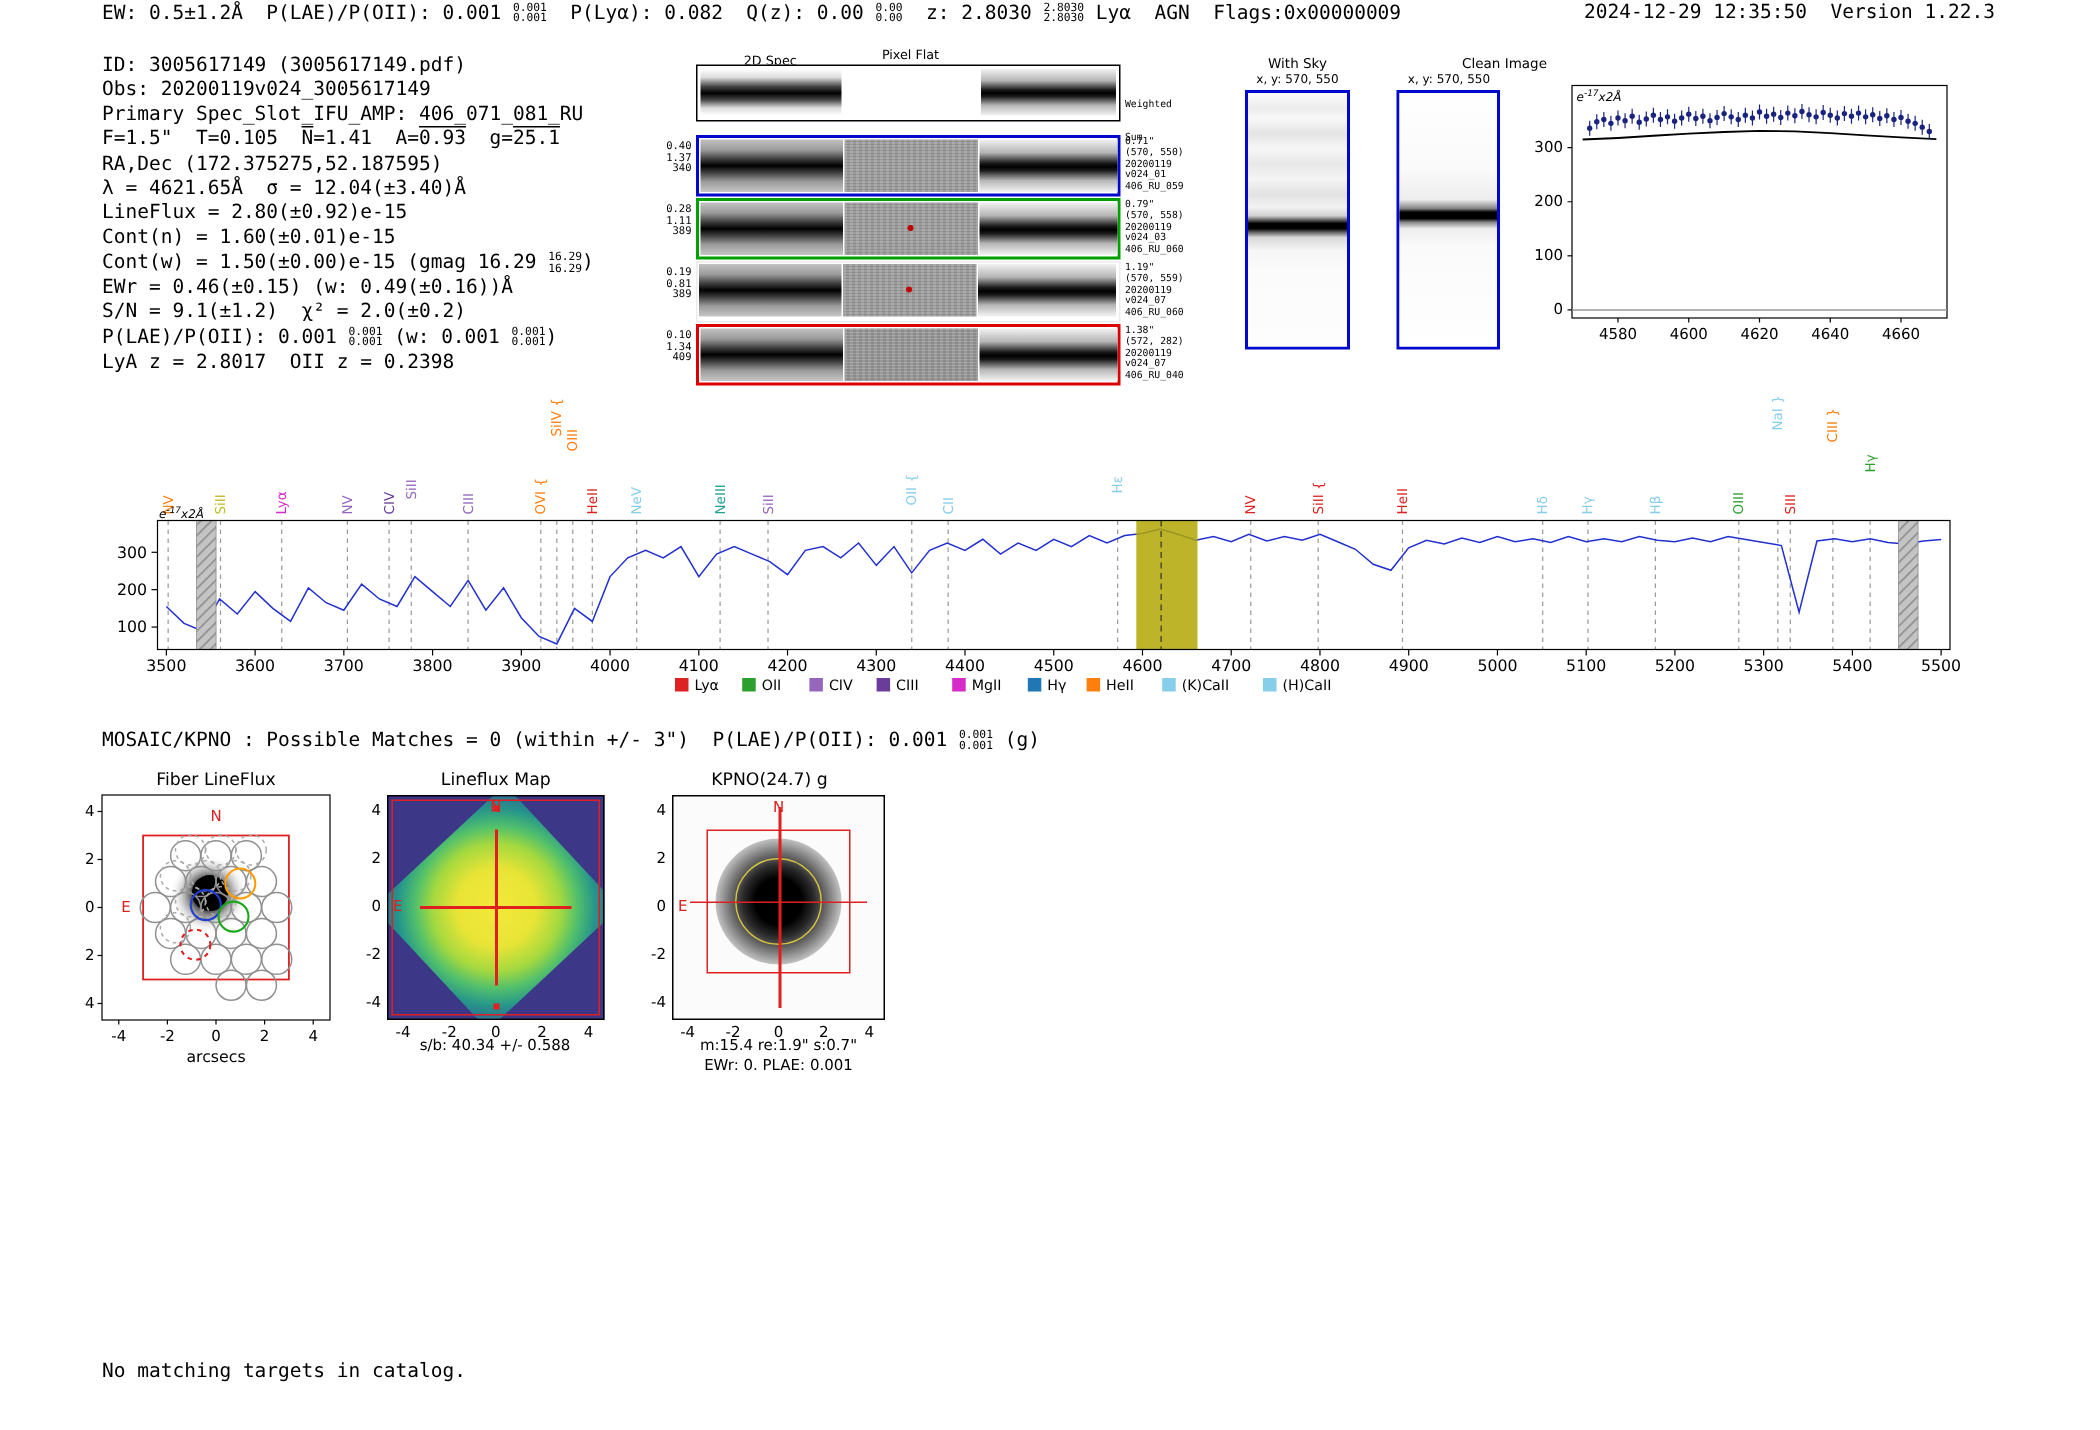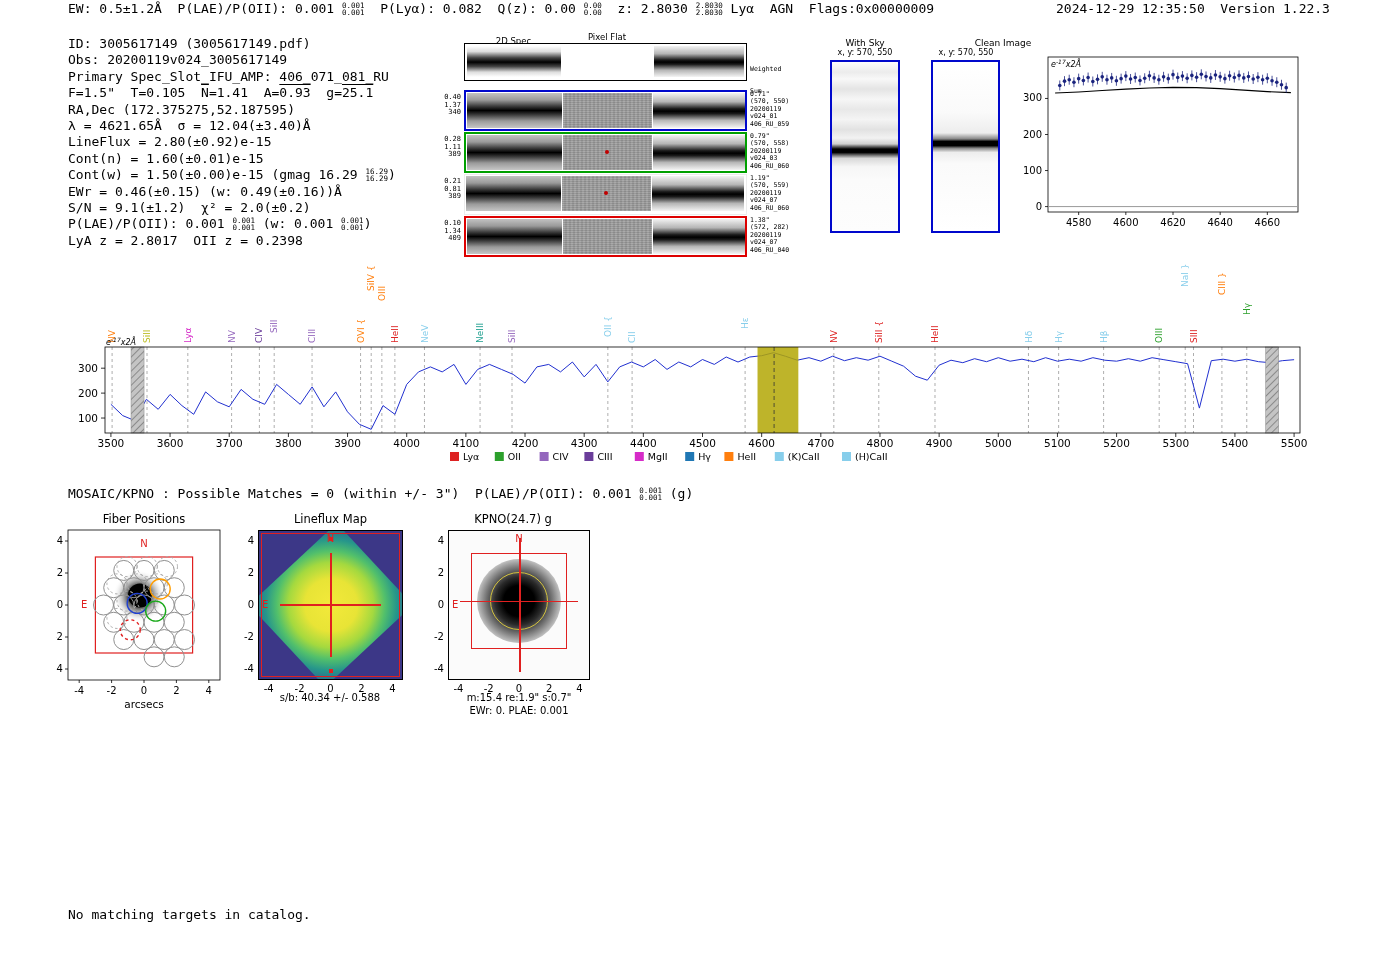--- a/index.html
+++ b/index.html
@@ -71,21 +71,21 @@
   </div>
 
 <div class="abs sky-title" style="left:968px;top:38px;width:70px">Clean Image</div>
 <div class="abs sky-sub" style="left:927px;top:48px;width:78px">x, y: 570, 550</div>
 <div class="abs sky-box" style="left:931px;top:60px;width:69px;height:173px">
     <div class="clean-img"></div>
   </div>
 
 <div class="abs mono hdr" id="mosaic-line" style="left:68px;top:486px">MOSAIC/KPNO : Possible Matches = 0 (within +/- 3")  P(LAE)/P(OII): 0.001 <span class="stk"><div>0.001</div><div>0.001</div></span> (g)</div>
 
-<div class="abs panel-title" style="left:68px;top:512px;width:152px">Fiber Positions</div>
+<div class="abs panel-title" style="left:68px;top:512px;width:152px">Fiber LineFlux</div>
 <div class="abs panel-title" style="left:258px;top:512px;width:145px">Lineflux Map</div>
 <div class="abs panel-title" style="left:442px;top:512px;width:142px">KPNO(24.7) g</div>
 
 <div class="abs lfx-map" style="left:258px;top:530px;width:145px;height:150px">
   <div class="lfx-diamond"></div>
   <div class="lfx-border"></div>
   <div class="cross-v"></div>
   <div class="cross-h"></div>
   <div class="lfx-dot" style="top:6px"></div>
   <div class="lfx-dot" style="bottom:6px"></div>
@@ -127,21 +127,21 @@
   </div>
 <div class="abs cut-left mono" style="left: 430px; top: 136px; width: 31px;"><div>0.28</div><div>1.11</div><div>389</div></div>
 <div class="abs cut-right mono" style="left: 750px; top: 133px; width: 62px;"><div>0.79"</div><div>(570, 558)</div><div>20200119</div><div>v024_03</div><div>406_RU_060</div></div>
 <div class="abs" style="left: 464px; top: 174px; width: 283px; height: 41px; border: 1px solid rgb(236, 236, 236); background: rgb(255, 255, 255);">
     <div class="abs spec2d" style="left: 1px; top: 1px; width: 95px; height: 35px;"></div>
     <div class="abs pixflat" style="left: 97px; top: 1px; width: 89px; height: 35px;">
       <div class="abs" style="left: 42px; top: 15px; width: 4px; height: 4px; background: rgb(192, 0, 0); border-radius: 50%;"></div>
     </div>
     <div class="abs smoothed" style="left: 187px; top: 1px; width: 92px; height: 35px;"></div>
   </div>
-<div class="abs cut-left mono" style="left: 430px; top: 178px; width: 31px;"><div>0.21</div><div>0.81</div><div>389</div></div>
+<div class="abs cut-left mono" style="left: 430px; top: 178px; width: 31px;"><div>0.19</div><div>0.81</div><div>389</div></div>
 <div class="abs cut-right mono" style="left: 750px; top: 175px; width: 62px;"><div>1.19"</div><div>(570, 559)</div><div>20200119</div><div>v024_07</div><div>406_RU_060</div></div>
 <div class="abs" style="left: 464px; top: 216px; width: 283px; height: 41px; border: 2px solid rgb(221, 0, 0); background: rgb(255, 255, 255);">
     <div class="abs spec2d" style="left: 1px; top: 1px; width: 95px; height: 35px;"></div>
     <div class="abs pixflat" style="left: 97px; top: 1px; width: 89px; height: 35px;"></div>
     <div class="abs smoothed" style="left: 187px; top: 1px; width: 92px; height: 35px;"></div>
   </div>
 <div class="abs cut-left mono" style="left: 430px; top: 220px; width: 31px;"><div>0.10</div><div>1.34</div><div>409</div></div>
 <div class="abs cut-right mono" style="left: 750px; top: 217px; width: 62px;"><div>1.38"</div><div>(572, 282)</div><div>20200119</div><div>v024_07</div><div>406_RU_040</div></div>
 <svg width="320" height="185" viewBox="0 0 320 185" style="position:absolute;left:1010px;top:45px">
     <rect x="38" y="12" width="250" height="155" fill="none" stroke="#000" stroke-width="0.8"></rect>

